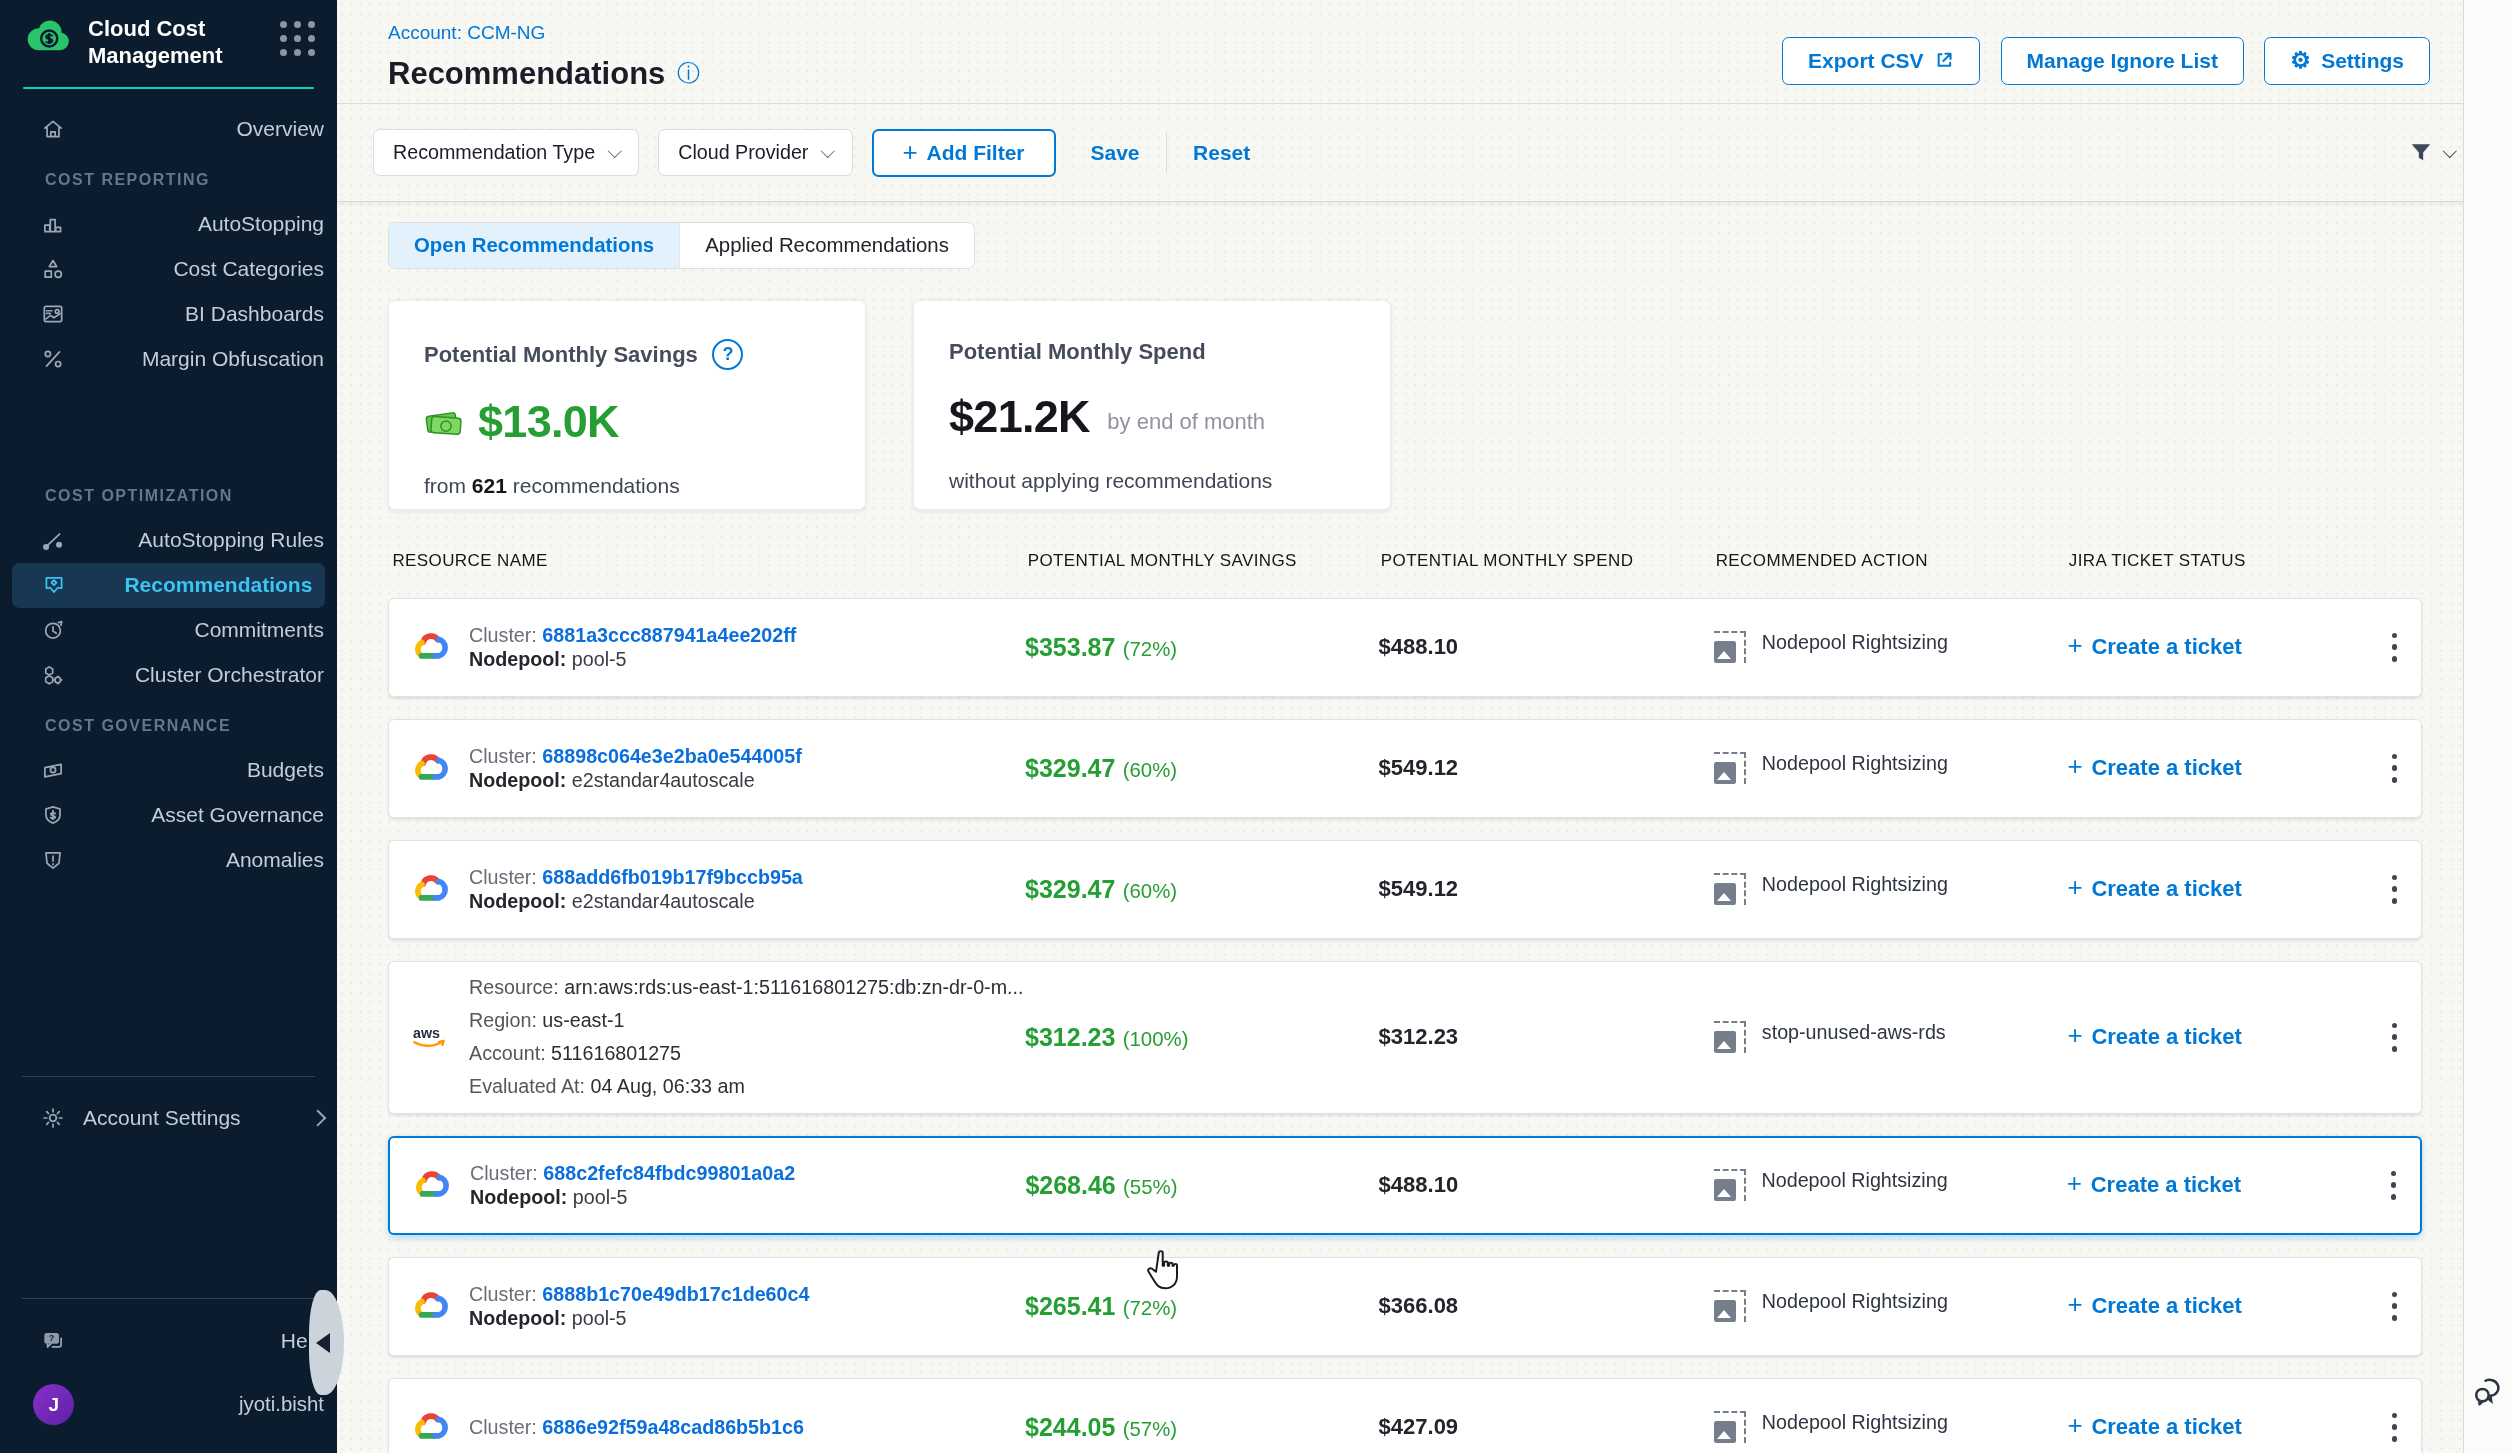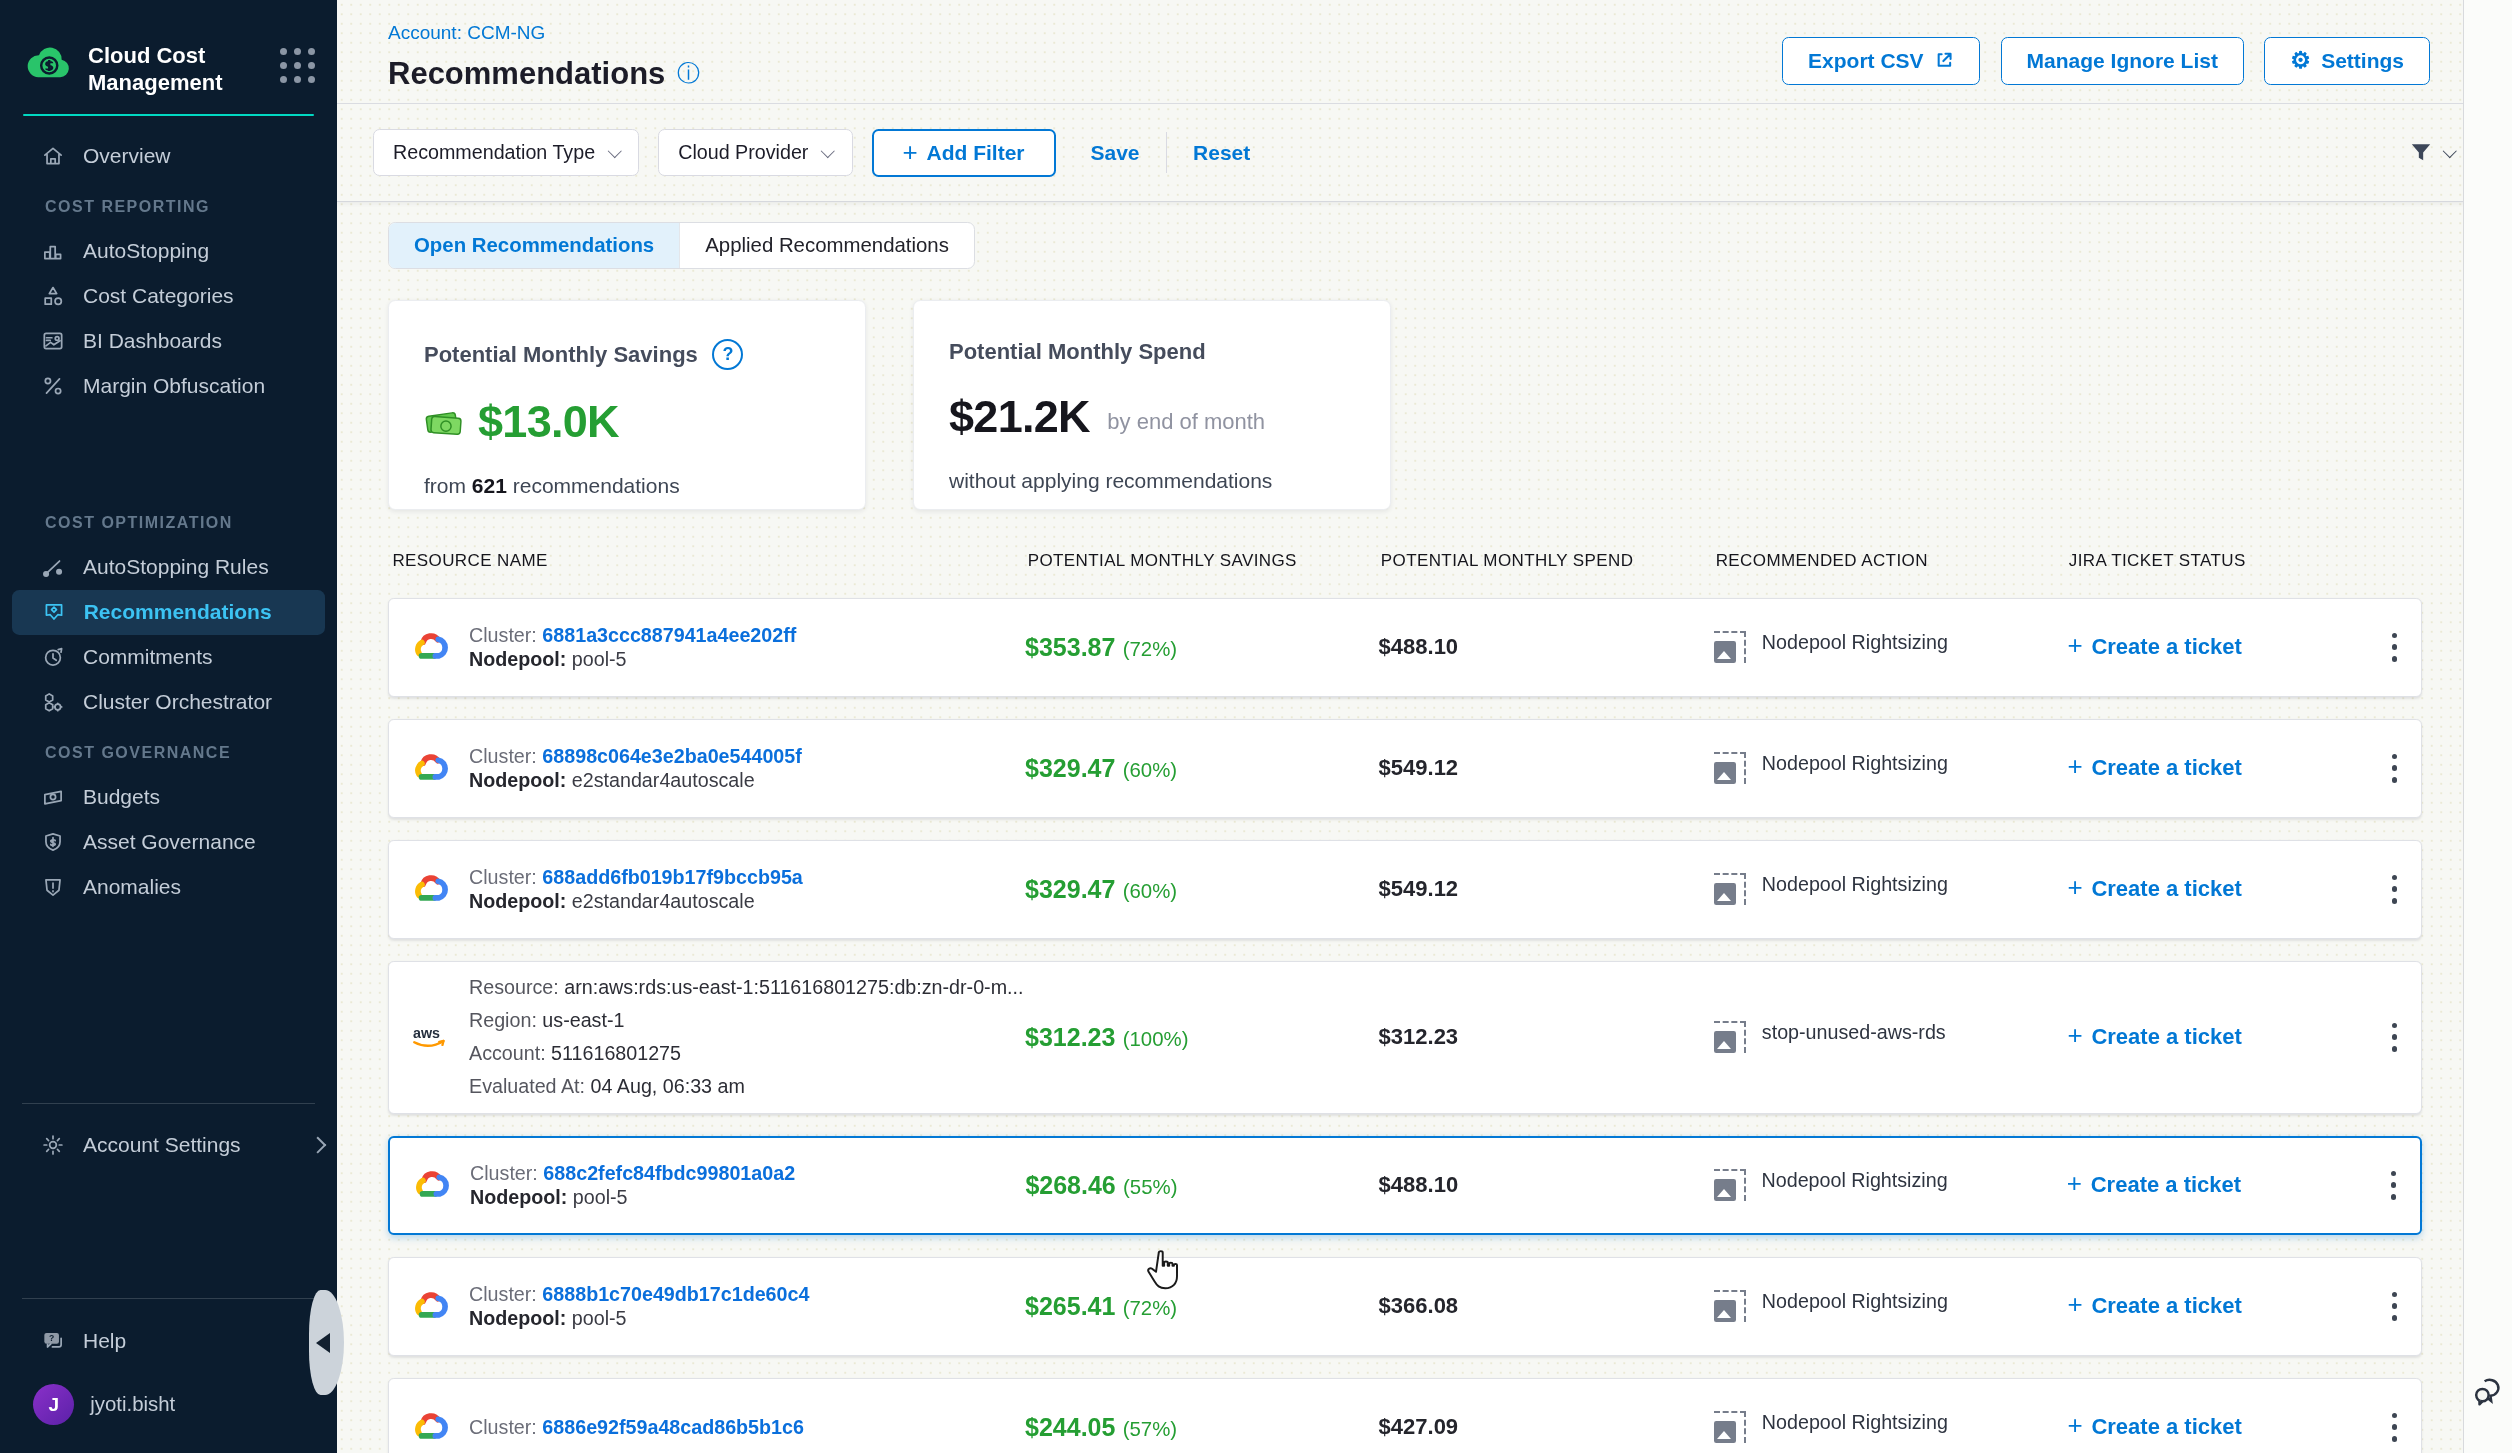--- a/index.html
+++ b/index.html
@@ -3,32 +3,32 @@
 <meta charset="utf-8">
 <style>
   * { margin:0; padding:0; box-sizing:border-box; }
   html,body { width:2512px; height:1453px; overflow:hidden;
     font-family:"Liberation Sans", sans-serif; background:#f7f8f4; }
   .app { position:relative; width:2512px; height:1453px; display:flex; }
 
   
   .sidebar { position:relative; width:337px; height:100%; background:#0b1c2e;
     flex:none; display:flex; flex-direction:column; color:#c4cdd8; z-index:5; }
-  .brand { display:flex; align-items:flex-start; padding:42px 22px 0 25px; }
+  .brand { display:flex; align-items:flex-start; padding:15px 22px 0 25px; }
   .brand-logo { width:47px; height:38px; flex:none; margin-top:2.9px; }
   .brand-title { font-size:22px; line-height:27px; font-weight:700; color:#ffffff;
     margin-left:16px; width:168px; }
   .grid-icon { margin-left:auto; margin-top:5.8px; display:grid;
     grid-template-columns:repeat(3,7.3px); grid-gap:6.6px; }
   .grid-icon i { width:7.3px; height:7.3px; border-radius:50%; background:#8b96a5; }
   .teal-line { height:2.9px; background:#01d8c2; margin:17.5px 23px 0 23px; border-radius:1.5px; }
 
   .nav { flex:1; padding-top:17.5px; }
   .nav-item { display:flex; align-items:center; gap:16px; height:45px;
-    padding:0 13px 0 39px; font-size:21px; color:#c4cdd8; cursor:pointer; }
+    padding:0 13px 0 39px; font-size:21px; color:#c4cdd8; cursor:pointer;justify-content:space-between; }
   .nav-item .nicon { width:28px; height:28px; flex:none; color:#9aa7b6;
     display:flex; align-items:center; justify-content:center; }
   .nav-item .nicon svg { width:26px; height:26px; stroke:currentColor; fill:none;
     stroke-width:1.6; stroke-linecap:round; stroke-linejoin:round; }
   .nav-item.active { background:#1a3димость; }
   .nav-item.active { background:#183752; border-radius:7.3px; margin:0 11.7px;
     padding:0 13px 0 28px; color:#3cc3f3; font-weight:700; }
   .nav-item.active .nicon { color:#3cc3f3; }
   .nav-section { font-size:16px; letter-spacing:1.5px; color:#64788c; font-weight:700;
     padding:19px 0 13px 45px; }

